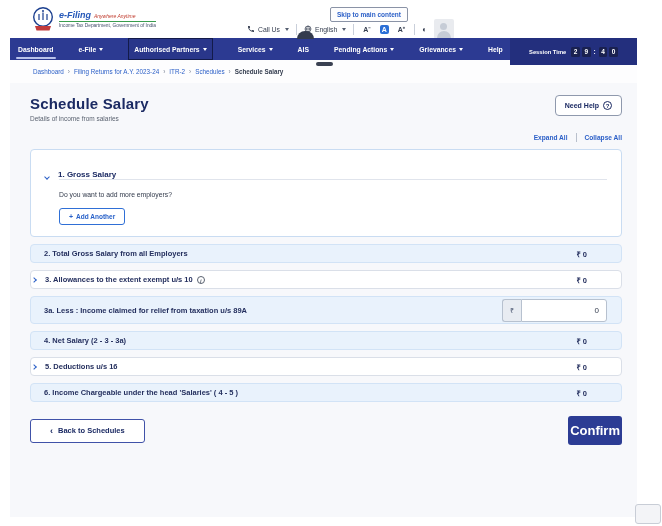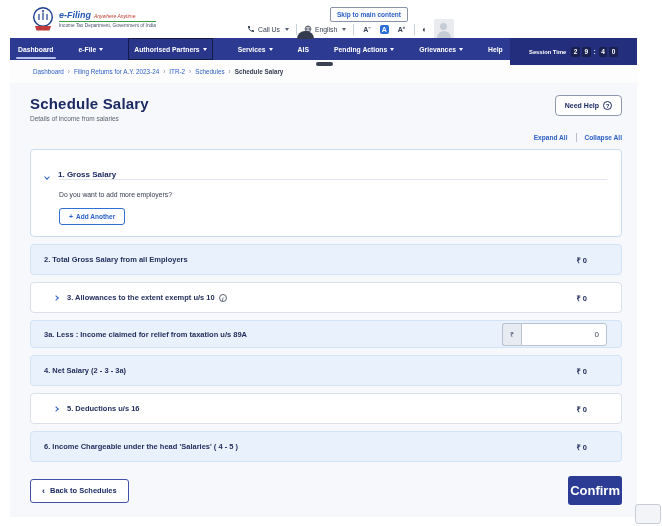--- a/index.html
+++ b/index.html
@@ -63,37 +63,37 @@
 
   .gross-card { background:#fff; border:1px solid #c9dcf2; border-radius:4px; margin-bottom:7px; }
   .card-head { height:29px; display:flex; align-items:flex-end; padding:0 14px; }
   .card-title { font-size:8px; font-weight:bold; color:#1b2a63; margin-left:9px; }
   .card-divider { height:1px; background:#e0e4ec; margin:0 14px 0 28px; }
   .card-body { padding:11px 14px 11px 28px; }
   .question { font-size:6.8px; color:#323a4b; margin-bottom:7px; }
   .add-btn { display:inline-flex; align-items:center; gap:3px; border:1px solid #2f6fd6; color:#2861c9; background:#fff; border-radius:3px; font-size:6.5px; font-weight:bold; padding:4px 9px; }
   .plus::before { content:"+"; font-size:7px; }
 
-  .row { height:31px; display:flex; align-items:center; border-radius:4px; margin-bottom:7px; padding:0 14px 0 13px; }
+  .row { height:19px; display:flex; align-items:center; border-radius:4px; margin-bottom:7px; padding:0 14px 0 13px; }
   .row.filled { background:#e9f2fc; border:1px solid #d2e3f6; }
-  .row.outline { background:#fff; border:1px solid #dadfe8; padding-left:23px; }
+  .row.outline { background:#fff; border:1px solid #dadfe8; padding-left:1px; }
   .row-label { font-size:7.5px; font-weight:bold; color:#242f5e; margin-left:0; display:flex; align-items:center; gap:4px; }
   .row.outline .row-label { margin-left:9px; }
   .spacer { flex:1; }
   .row-value { font-size:7.5px; font-weight:bold; color:#242f5e; margin-right:20px; }
   .info { width:8px; height:8px; border:1px solid #5a6270; border-radius:50%; font-size:5.5px; line-height:8px; text-align:center; color:#5a6270; font-style:italic; flex:none; }
   .info::after { content:"i"; }
 
   .row.input-row { height:28px; }
   .amt-group { display:flex; align-items:center; }
   .cur-prefix { width:19px; height:23px; background:#e8ecf2; border:1px solid #b7c1cf; border-right:none; border-radius:3px 0 0 3px; display:flex; align-items:center; justify-content:center; font-size:7px; color:#44506b; }
   .amt-input { width:86px; height:23px; border:1px solid #b7c1cf; border-radius:0 3px 3px 0; background:#fff; text-align:right; padding-right:7px; font-size:8px; color:#333c4e; font-family:"Liberation Sans", sans-serif; outline:none; }
 
   .footer-row { display:flex; justify-content:space-between; align-items:center; margin-top:14px; }
-  .back-btn { display:flex; align-items:center; gap:5px; background:#fff; border:1px solid #4052a8; border-radius:3px; color:#1b2a63; font-size:7.5px; font-weight:bold; padding:6px 11px; }
+  .back-btn { display:flex; align-items:center; gap:5px; background:#fff; border:1px solid #4052a8; border-radius:3px; color:#1b2a63; font-size:7.5px; font-weight:bold; padding:6px 19px; }
   .back-arrow::before { content:"‹"; font-size:9px; color:#1b2a63; }
   .confirm-btn { background:#2c3c94; color:#fff; border:none; border-radius:3px; font-size:13px; font-weight:bold; padding:7px 2px; }
 
   .floating-widget { position:absolute; right:1px; bottom:2px; width:26px; height:20px; background:#f3f4f7; border:1px solid #c8cdd6; border-radius:3px; }
   button { font-family:"Liberation Sans", sans-serif; cursor:pointer; }
 </style>
 </head>
 <body>
 
 <div class="screen">

